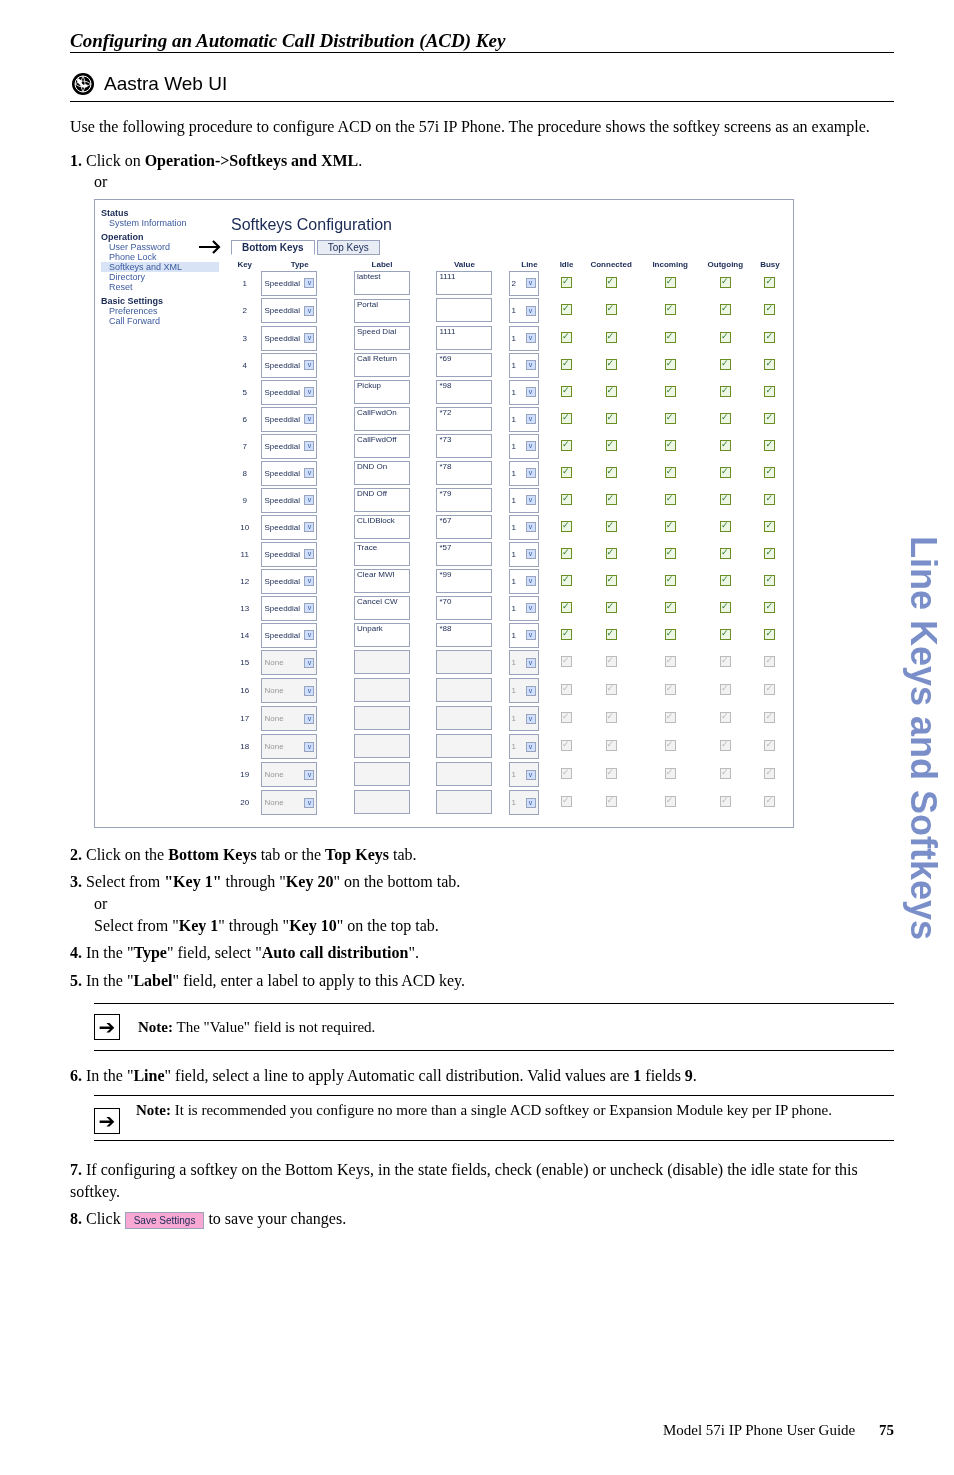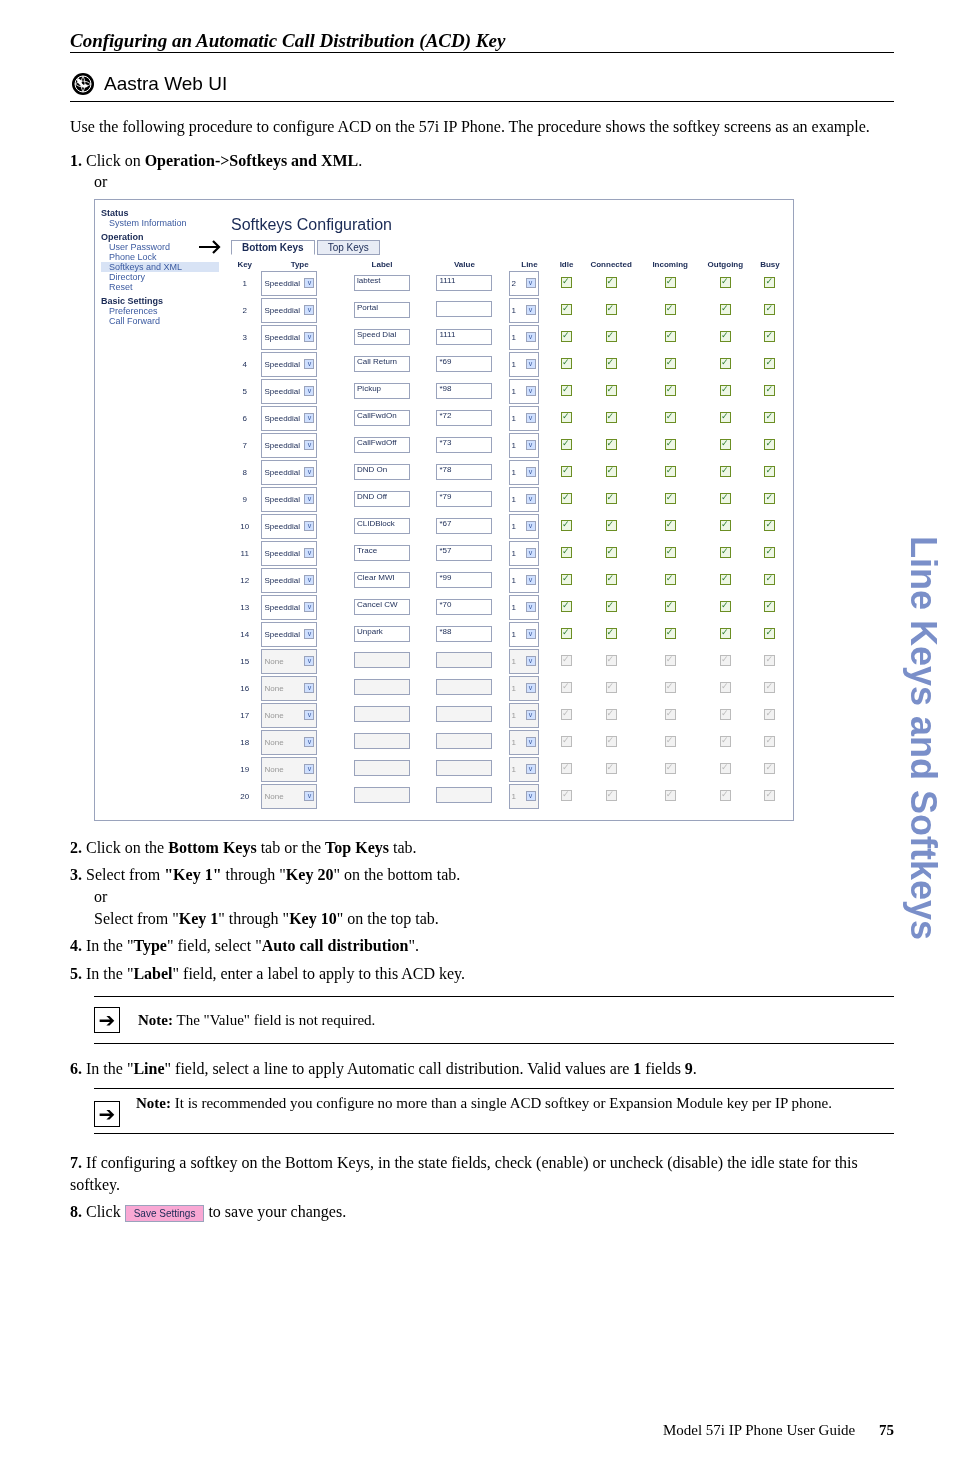--- a/index.html
+++ b/index.html
@@ -78,21 +78,21 @@
   .cfg-table .dd {
     display: flex; align-items: center; justify-content: space-between;
     border: 1px solid #9aa3bc; background: #fff; padding: 0 2px; height: 25px;
     width: 56px; font-size: 8px;
   }
   .cfg-table .dd .chev {
     background: #cfe0ff; border: 1px solid #9aa3bc; width: 10px; height: 10px;
     font-size: 7px; line-height: 8px; text-align: center; color: #3b5aa0;
   }
   .cfg-table .txt {
-    border: 1px solid #9aa3bc; background: #fff; height: 16px; width: 56px;
+    border: 1px solid #9aa3bc; background: #fff; height: 24px; width: 56px;
     font-size: 8px; text-align: left; padding: 0 2px; display: inline-block;
   }
   .cfg-table .line-dd { width: 30px; }
   .cfg-table .chk {
     display: inline-block; width: 11px; height: 11px; border: 1px solid #6b8e23;
     background: #eef7e5; position: relative;
   }
   .cfg-table .chk::after {
     content: "✓"; color: #2e7d32; font-size: 9px; position: absolute;
     top: -2px; left: 0;

